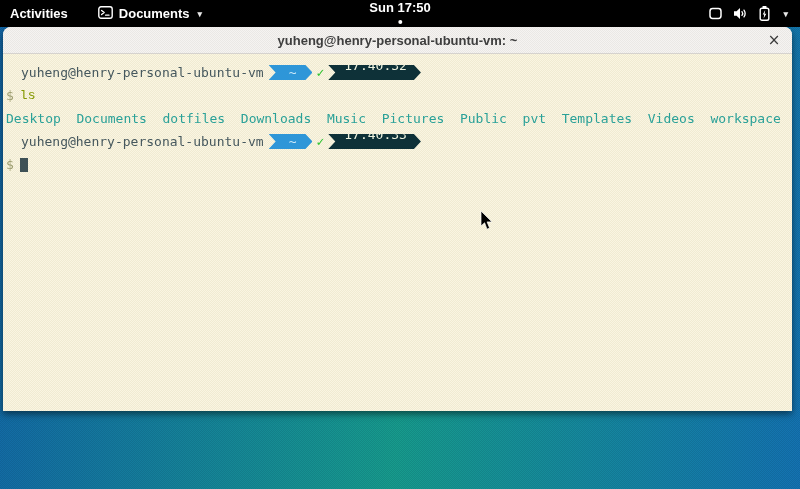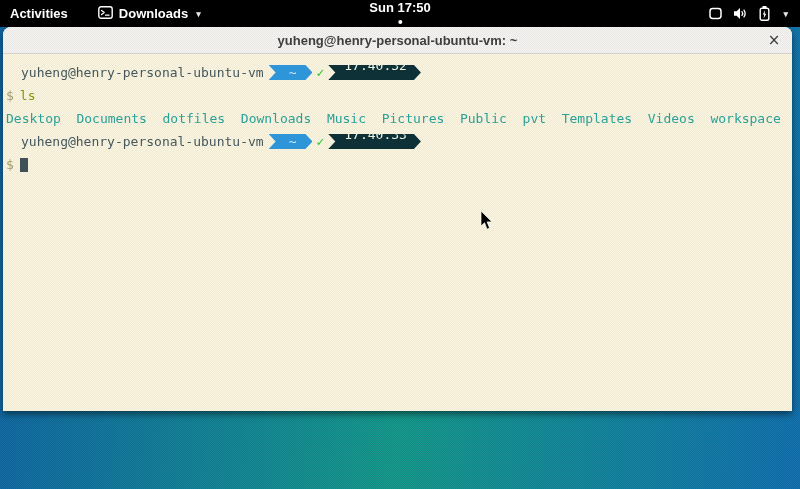--- a/index.html
+++ b/index.html
@@ -75,42 +75,42 @@
   .prompt-line { padding-left: 15px; }
   .prompt-user { color: #46585e; }
   .badge {
     height: 15px; display: inline-flex; align-items: center; justify-content: center;
     clip-path: polygon(0 0, calc(100% - 7px) 0, 100% 50%, calc(100% - 7px) 100%, 0 100%, 7px 50%);
   }
   .badge-blue { background: #2e96d8; color: #c9e7f8; margin-left: 5px; padding: 0 16px 0 20px; }
   .check { color: #2fc32f; font-weight: 700; margin: 0 4px; }
   .badge-dark { background: #0e3138; color: #edf2df; padding: 0 14px 15px 16px; }
   .dollar { color: #9d9d6f; margin-right: 6px; }
-  .cmd { color: #859900; }
+  .cmd { color: #859900; font-family: Liberation Mono, monospace; }
   .output-line { color: #2aa198; }
   .cursor-block { width: 8px; height: 14px; background: #3e5156; display: inline-block; }
 
   
   .mouse-pointer { position: absolute; left: 480px; top: 211px; pointer-events: none; }
 </style>
 </head>
 <body>
 
 <div class="topbar">
   <div class="topbar-left">
     <div class="activities">Activities</div>
     <div class="app-menu">
       <span>
         <svg width="15" height="13" viewBox="0 0 15 13">
           <rect x="0.8" y="0.8" width="13.4" height="11.4" rx="2.2" fill="none" stroke="#fff" stroke-width="1.4"></rect>
           <path d="M3.6 4.4 L6.2 6.5 L3.6 8.6" fill="none" stroke="#fff" stroke-width="1.3" stroke-linecap="round" stroke-linejoin="round"></path>
           <path d="M7.6 9.2 H11" stroke="#fff" stroke-width="1.3" stroke-linecap="round"></path>
         </svg>
       </span>
-      <span>Downloads</span>
+      <span>Documents</span>
       <span class="chev">▾</span>
     </div>
   </div>
 
   <div class="clock-area">
     <span>Sun 17:50</span>
     <span class="notif-dot"></span>
   </div>
 
   <div class="status-area">

